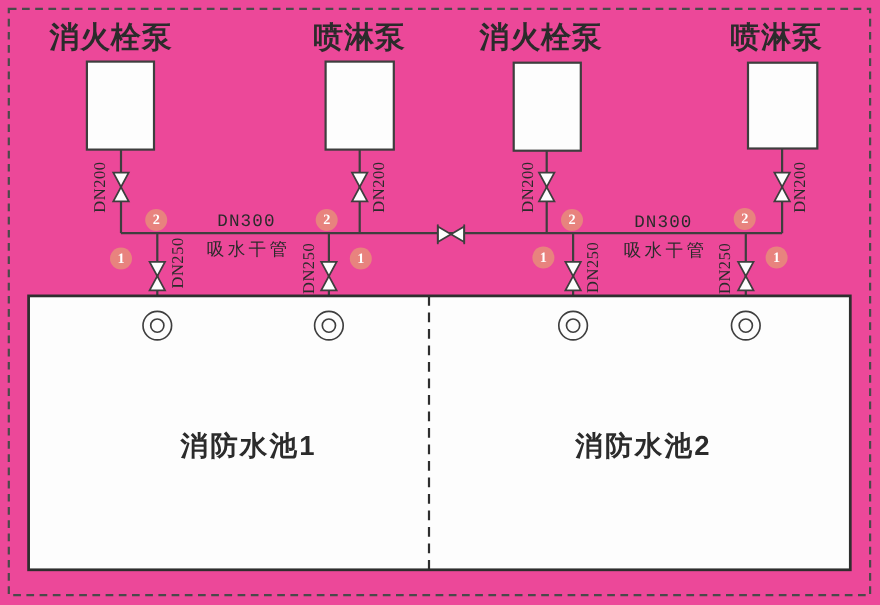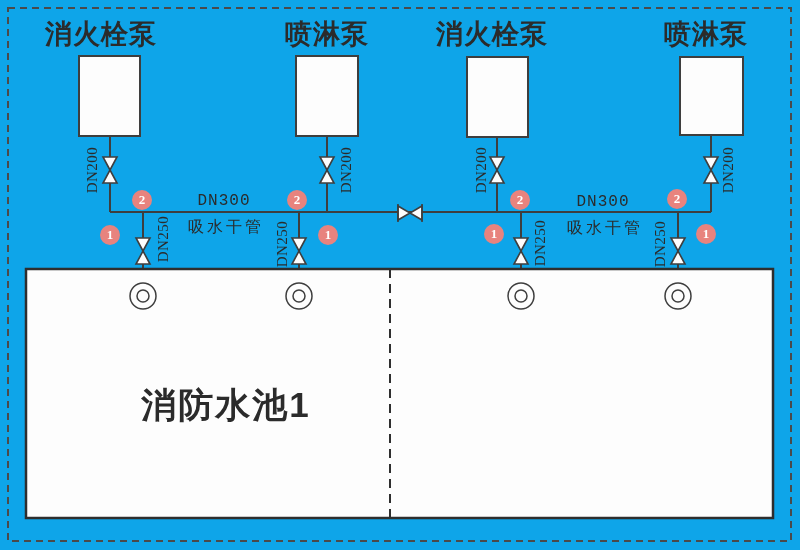--- a/index.html
+++ b/index.html
@@ -1,17 +1,17 @@
 <!DOCTYPE html>
 <html><head>
 <meta charset="utf-8">
 <style>
   html,body{margin:0;padding:0;background:#ffffff;}
   .canvas{
-    position:relative;width:800px;height:550px;background:#0ea5e9;overflow:hidden;
+    position:relative;width:800px;height:550px;background:#ec4899;overflow:hidden;
     font-family:"Liberation Sans","DejaVu Sans",sans-serif;color:#2e2e2e;
   }
   .abs{position:absolute;}
   svg{display:block;}
   .pump-title{
     position:absolute;transform:translate(-50%,0);
     font-size:27px;font-weight:700;letter-spacing:1px;color:#2b2b2b;white-space:nowrap;
   }
   .dn-rot{
     position:absolute;transform:translate(-50%,-50%) rotate(-90deg);
@@ -23,21 +23,21 @@
     font-family:Liberation Mono, monospace;
     font-size:16px;color:#2b2b2b;white-space:nowrap;letter-spacing:1px;
   }
   .main-name{
     position:absolute;transform:translate(-50%,-50%);
     font-family:"Liberation Serif","DejaVu Serif",serif;
     font-size:16px;color:#2b2b2b;white-space:nowrap;letter-spacing:3px;
   }
   .tank-label{
     position:absolute;transform:translate(-50%,-50%);
-    font-size:35px;font-weight:700;letter-spacing:2px;color:#2b2b2b;white-space:nowrap;
+    font-size:25px;font-weight:700;letter-spacing:2px;color:#2b2b2b;white-space:nowrap;
   }
   .marker{
     position:absolute;width:20px;height:20px;border-radius:50%;
     transform:translate(-50%,-50%);
     background:#e8837e;color:#ffffff;
     font-size:13px;font-weight:700;line-height:20px;text-align:center;
     font-family:"Liberation Serif","DejaVu Serif",serif;
   }
 </style>
 </head>
@@ -152,14 +152,15 @@
   <div class="marker" style="left:142px;top:200px">2</div>
   <div class="marker" style="left:110px;top:235px">1</div>
   <div class="marker" style="left:297px;top:200px">2</div>
   <div class="marker" style="left:328px;top:235px">1</div>
   <div class="marker" style="left:520px;top:200px">2</div>
   <div class="marker" style="left:494px;top:234px">1</div>
   <div class="marker" style="left:677px;top:199px">2</div>
   <div class="marker" style="left:706px;top:234px">1</div>
 
   <div class="tank-label" style="left:226px;top:405px">消防水池1</div>
+  <div class="tank-label" style="left:585px;top:405px">消防水池2</div>
 
 </div>
 
 </body></html>

